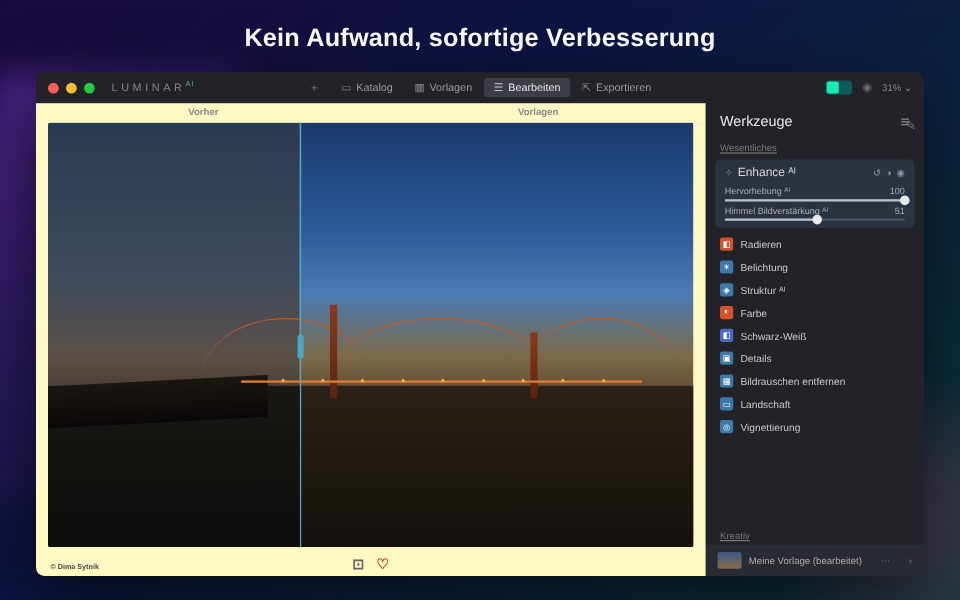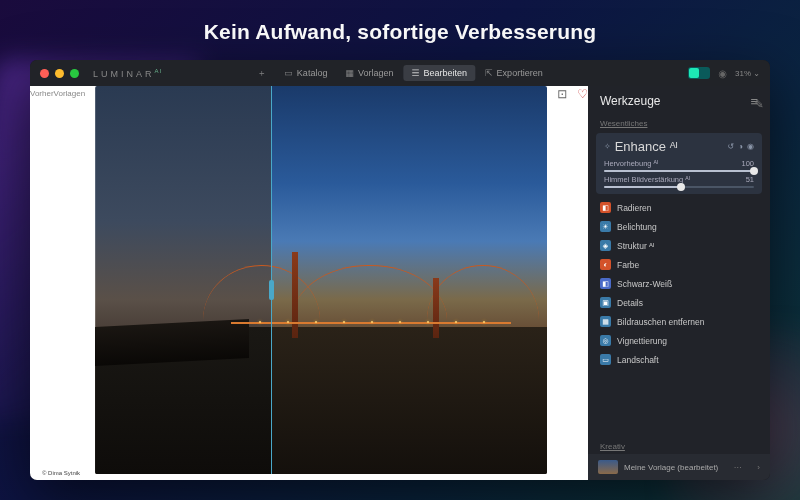--- a/index.html
+++ b/index.html
@@ -16,21 +16,21 @@
 .tabs { position:absolute; left:50%; transform:translateX(-50%); display:flex; gap:2px; align-items:center; }
 .tab { color:#999; font-size:9px; padding:3px 8px; border-radius:3px; display:flex; align-items:center; gap:4px; }
 .tab.active { background:#3a3d44; color:#e5e5e5; }
 .tab .ic { font-size:9px; opacity:.8; }
 .tbright { margin-left:auto; display:flex; gap:8px; align-items:center; }
 .togg { width:22px; height:12px; background:#0a5a5a; border-radius:3px; position:relative; }
 .togg::after{content:"";position:absolute;left:1px;top:1px;width:10px;height:10px;background:#1de9b6;border-radius:2px;}
 .eye { color:#666; font-size:10px; }
 .zoom { color:#888; font-size:8px; }
 .body { flex:1; display:flex; }
-.canvas { flex:1; background:#ffffff; display:flex; position:relative; }
+.canvas { flex:1; background:#fef9c3; display:flex; flex-direction:column; position:relative;font-weight:bold; }
 .cmphdr { height:16px; display:flex; font-size:8px; color:#888; }
 .cmphdr > div { flex:1; text-align:center; line-height:16px; }
 .imgwrap { flex:1; margin:0 10px 6px 10px; position:relative; border-radius:2px; overflow:hidden; }
 .sky { position:absolute; inset:0; }
 .skyL { background:linear-gradient(to bottom,#2a3a52 0%,#3d4a5e 35%,#5a5048 55%,#3a2e28 70%,#1a1512 100%); clip-path: inset(0 61% 0 0); }
 .skyR { background:linear-gradient(to bottom,#1a3a6a 0%,#2a5a9a 25%,#4a7ab5 40%,#7a6a4a 55%,#5a3a28 68%,#2a1810 100%); clip-path: inset(0 0 0 39%); }
 .water { position:absolute; left:0; right:0; bottom:0; height:38%; }
 .waterL { background:linear-gradient(to bottom,#1a1814,#0e0c0a); clip-path: inset(0 61% 0 0); }
 .waterR { background:linear-gradient(to bottom,#2a2218,#14100c); clip-path: inset(0 0 0 39%); }
 .pier { position:absolute; left:0; bottom:28%; width:34%; height:10%; background:linear-gradient(to bottom,#1a1612,#0a0806); transform:skewY(-3deg); transform-origin:left; }
@@ -45,21 +45,21 @@
 .divhandle { position:absolute; left:calc(39% - 2px); top:50%; width:5px; height:20px; background:#4aa8c8; border-radius:2px; }
 .footer { height:18px; display:flex; justify-content:center; gap:10px; align-items:center; padding-bottom:2px; }
 .fbtn { color:#666; font-size:12px; }
 .copy { position:absolute; left:12px; bottom:4px; color:#444; font-size:6px; }
 .panel { width:182px; background:#212329; display:flex; flex-direction:column; font-size:9px; color:#bbb; }
 .ptitle { font-size:12px; color:#e8e8e8; padding:8px 12px 6px; font-weight:500; display:flex; justify-content:space-between; align-items:flex-start; }
 .ptitle .opts { color:#888; font-size:13px; }
 .psec { color:#777; font-size:8px; padding:4px 12px 3px;text-decoration:underline; }
 .enhance { margin:2px 8px; background:#2c3340; border-radius:4px; padding:6px 8px; }
 .enhhdr { display:flex; align-items:center; gap:4px; color:#d8d8d8; margin-bottom:5px; }
-.enhhdr .nm { flex:1; font-size:13px; }
+.enhhdr .nm { flex:1; font-size:10px; }
 .enhhdr .ic { font-size:8px; color:#8a95a8; }
 .sld { margin:3px 0 0; }
 .sldhdr { display:flex; justify-content:space-between; font-size:7.5px; color:#aab; margin-bottom:2px; }
 .track { height:2px; background:#4a5565; border-radius:1px; position:relative; }
 .fill { position:absolute; left:0; top:0; bottom:0; background:#b8c0d0; border-radius:1px; }
 .thumb { position:absolute; top:-3px; width:8px; height:8px; background:#e8e8e8; border-radius:50%; transform:translateX(-50%); }
 .tlist { flex:1; overflow:hidden; padding:2px 0; }
 .trow { display:flex; align-items:center; gap:6px; padding:4px 12px; color:#c8c8c8; font-size:8.5px; }
 .tic { width:11px; height:11px; border-radius:2px; display:flex; align-items:center; justify-content:center; font-size:7px; color:#fff; }
 .pside { position:absolute; right:0; top:32px; width:22px; display:flex; flex-direction:column; gap:8px; align-items:center; padding-top:6px; }
@@ -208,26 +208,26 @@
           </div>
         <div class="trow">
             <div class="tic" style="background:#3a7aa8">▣</div>
             <span>Details</span>
           </div>
         <div class="trow">
             <div class="tic" style="background:#3a7aa8">▦</div>
             <span>Bildrauschen entfernen</span>
           </div>
         <div class="trow">
+            <div class="tic" style="background:#3a7aa8">▭</div>
+            <span>Landschaft</span>
+          </div>
+        <div class="trow">
             <div class="tic" style="background:#3a7aa8">◎</div>
             <span>Vignettierung</span>
-          </div>
-        <div class="trow">
-            <div class="tic" style="background:#3a7aa8">▭</div>
-            <span>Landschaft</span>
           </div>
       </div>
       <div class="psec">Kreativ</div>
 
       <div class="preset">
         <div class="th"></div>
         <span>Meine Vorlage (bearbeitet)</span>
         <span class="more">⋯</span>
         <span class="more">›</span>
       </div>

